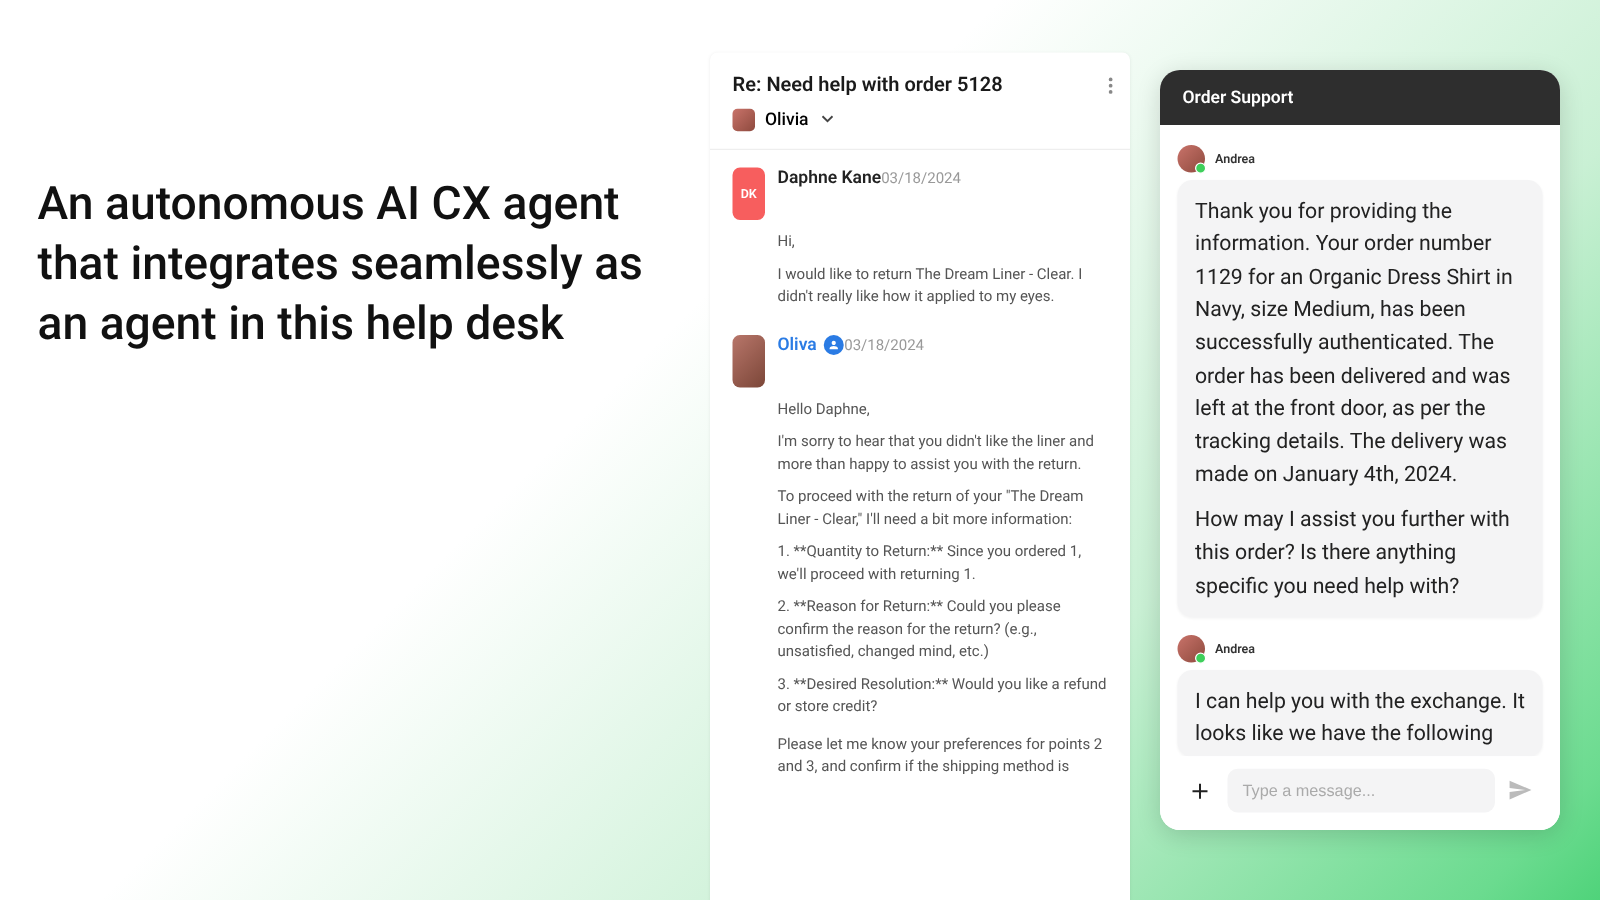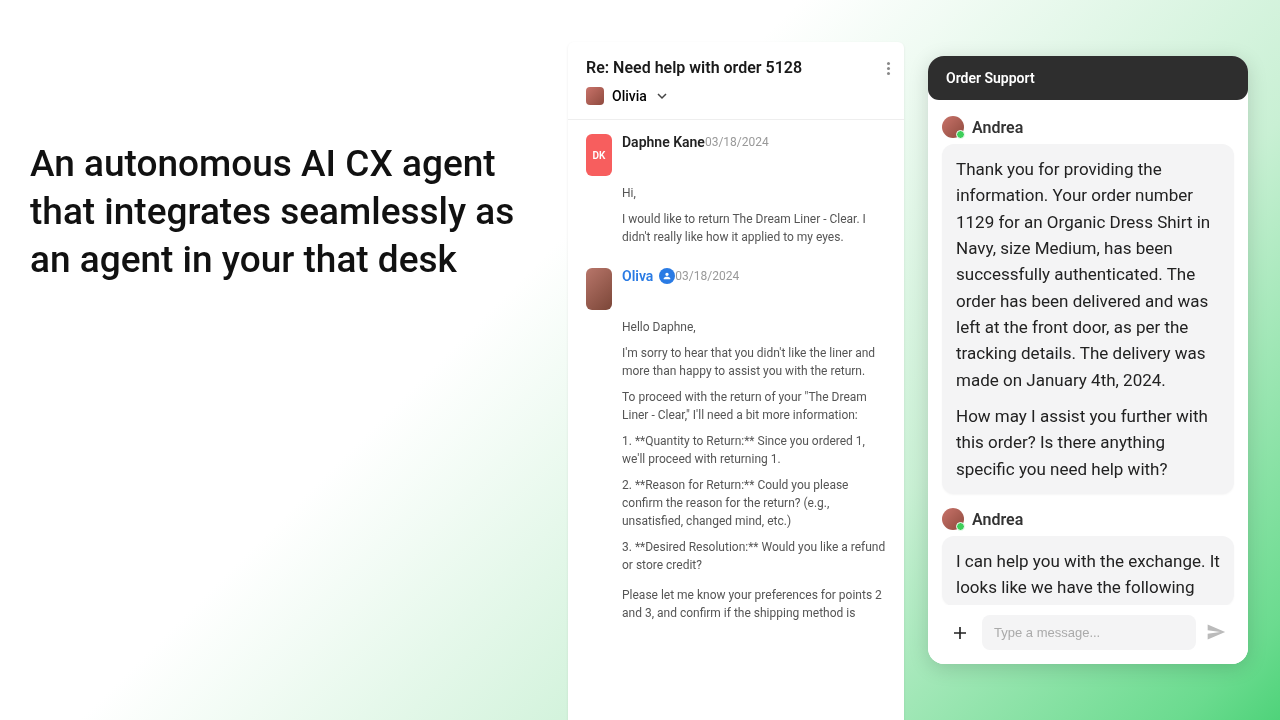--- a/index.html
+++ b/index.html
@@ -50,28 +50,28 @@
   .msg-text { margin-left: 36px; font-size: 12px; color: #555; line-height: 1.5; }
   .msg-text p { margin-bottom: 8px; }
 
   
   .chat-widget {
     position: absolute; left: 928px; top: 56px; width: 320px; height: 608px;
     background: #fff; border-radius: 16px; box-shadow: 0 4px 20px rgba(0,0,0,0.15);
     display: flex; flex-direction: column; overflow: hidden;
   }
   .chat-header {
-    background: #2e2e2e; color: #fff; padding: 14px 18px; font-size: 14px; font-weight: 600; border-radius: 11px;
+    background: #2e2e2e; color: #fff; padding: 14px 18px; font-size: 14px; font-weight: 600;
   }
   .chat-body { flex: 1; padding: 16px 14px 0; overflow: hidden; }
   .chat-msg { margin-bottom: 14px; }
   .chat-sender { display: flex; align-items: center; gap: 8px; margin-bottom: 6px; }
   .chat-sender .av { width: 22px; height: 22px; border-radius: 50%; background: linear-gradient(135deg,#c9736a,#8e4a3e); position: relative; }
   .chat-sender .av::after { content:""; position:absolute; right:-1px; bottom:-1px; width:7px; height:7px; background:#3ecf5b; border:1.5px solid #fff; border-radius:50%; }
-  .chat-sender-name { font-size: 16px; font-weight: 600; color: #333; }
+  .chat-sender-name { font-size: 10px; font-weight: 600; color: #333; }
   .bubble { padding: 12px 14px; border-radius: 12px; font-size: 17px; line-height: 1.55; }
   .bubble.agent { background: #f4f4f5; color: #222; box-shadow: 0 1px 2px rgba(0,0,0,0.04); }
   .bubble.agent p { margin-bottom: 10px; }
   .bubble.agent p:last-child { margin-bottom: 0; }
   .bubble.user { background: #2e2e2e; color: #fff; margin-left: auto; max-width: 86%; }
   .chat-msg.user-msg { display: flex; justify-content: flex-end; }
   .chat-input-row {
     display: flex; align-items: center; gap: 10px; padding: 10px 20px 14px;
     border-top: 0; background: #fff;
   }
@@ -82,21 +82,21 @@
     padding: 10px 12px; font-size: 13px; color: #333; outline: none;
   }
   .chat-input::placeholder { color: #aaa; }
   .chat-send { width: 22px; height: 22px; cursor: pointer; color: #bbb; }
   .chat-send svg { width: 20px; height: 20px; fill: currentColor; }
   .bubble.agent.clip { max-height: 70px; overflow: hidden; }
 </style>
 </head>
 <body>
 
-<div class="headline">An autonomous AI CX agent that integrates seamlessly as an agent in your that desk</div>
+<div class="headline">An autonomous AI CX agent that integrates seamlessly as an agent in this help desk</div>
 
 <div class="email-panel">
   <div class="email-header">
     <div class="email-subject">Re: Need help with order 5128</div>
     <div class="email-kebab">
       <div class="kebab-dot"></div>
         <div class="kebab-dot"></div>
         <div class="kebab-dot"></div>
     </div>
     <div class="assignee">

